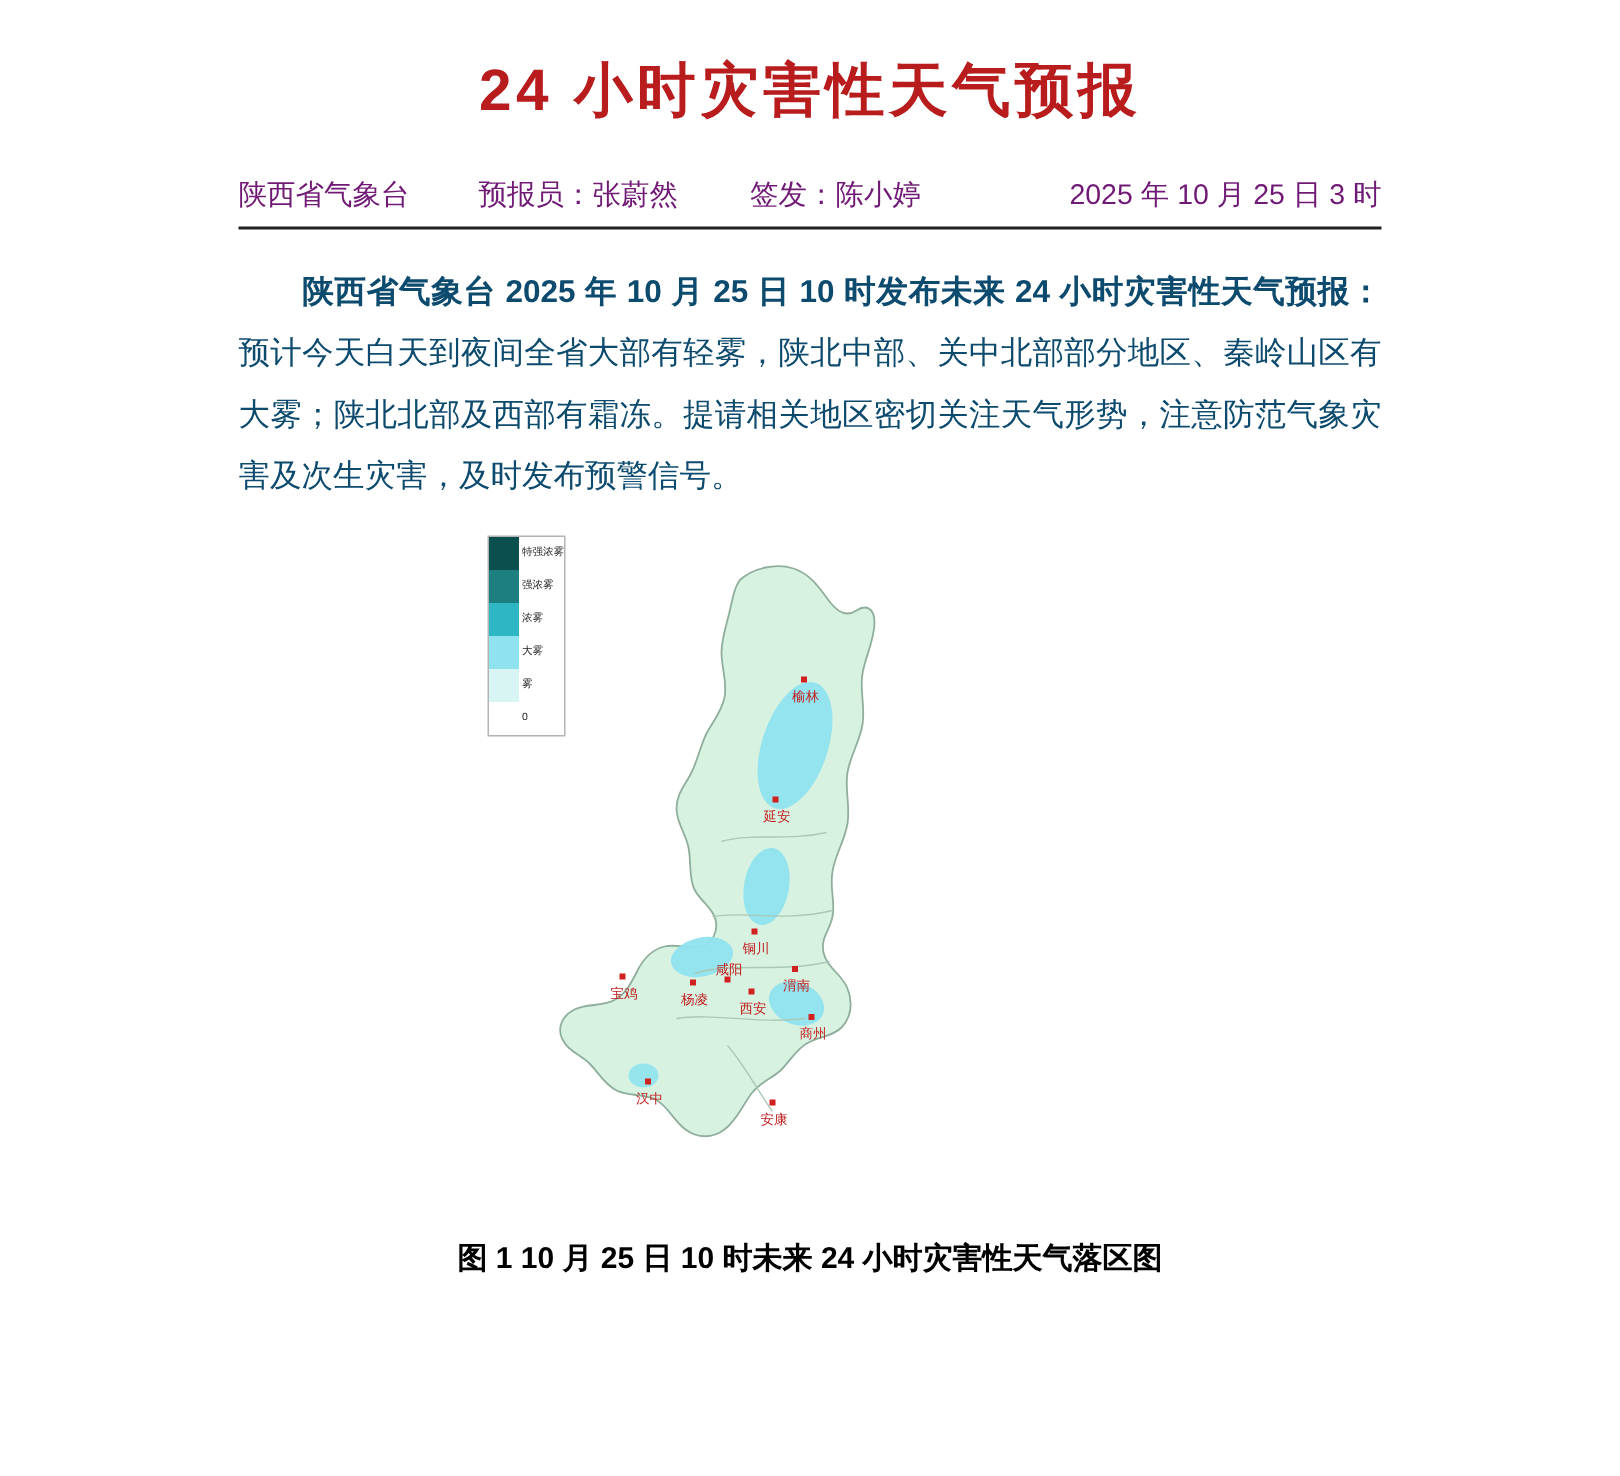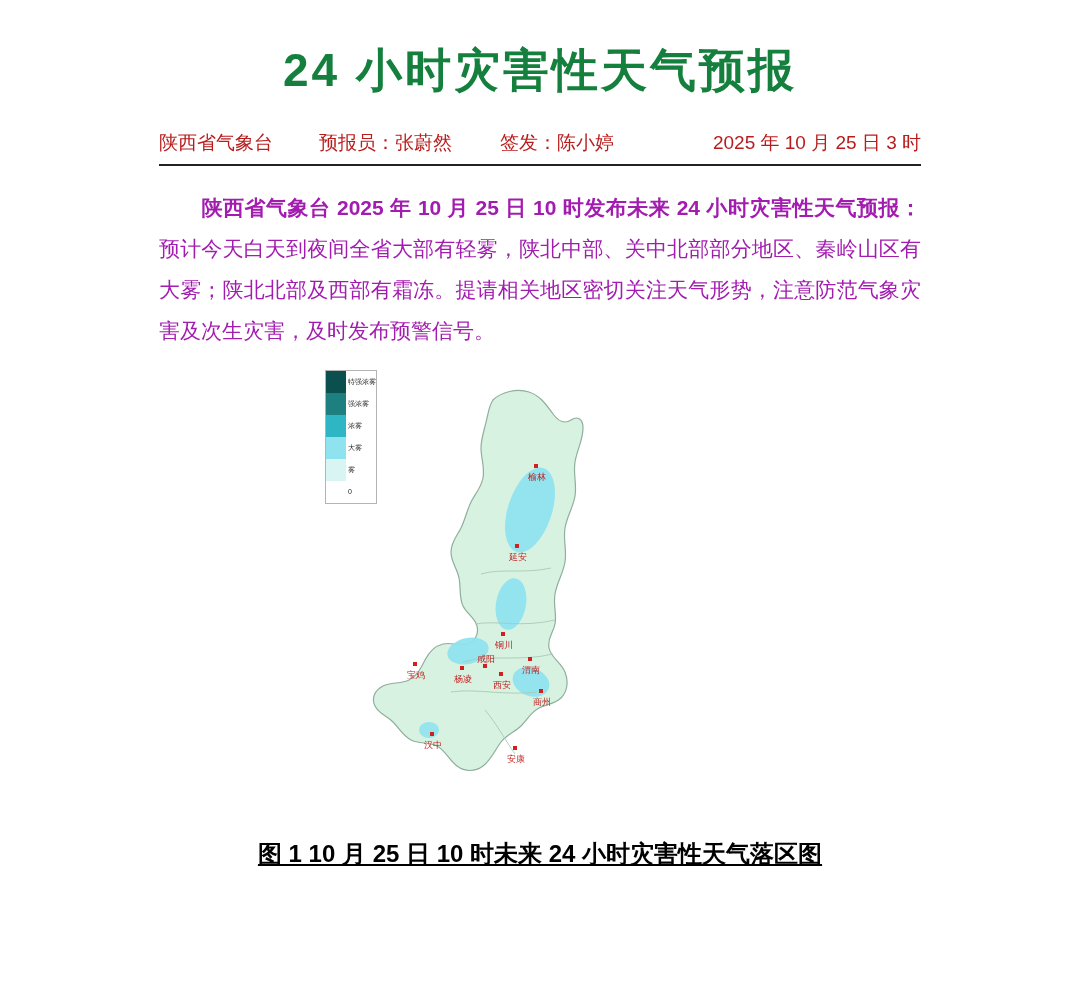--- a/index.html
+++ b/index.html
@@ -16,52 +16,52 @@
     overflow: hidden;
   }
   .page {
     width: 1080px;
     height: 984px;
     position: relative;
     box-sizing: border-box;
   }
   .doc-title {
     text-align: center;
-    color: #15803d;
-    font-size: 46px;
+    color: #b91c1c;
+    font-size: 39px;
     font-weight: bold;
     letter-spacing: 3px;
     padding-top: 12px;
     line-height: 1.2;
     font-family: "Liberation Sans", sans-serif;
   }
   .meta-row {
     margin: 32px auto 0 auto;
     width: 762px;
     display: flex;
     align-items: baseline;
     font-size: 19px;
-    color: #b91c1c;
+    color: #701a75;
     border-bottom: 2px solid #222222;
     padding-bottom: 8px;
     box-sizing: border-box;
   }
   .meta-org { margin-right: 46px; }
   .meta-forecaster { margin-right: 48px; }
   .meta-issuer { margin-right: 22px; }
   .meta-datetime { margin-left: auto; }
 
   .body-text {
     width: 762px;
     margin: 22px auto 0 auto;
     font-size: 21px;
     line-height: 1.95;
     text-align: justify;
     text-justify: inter-ideograph;
-    color: #a21caf;
+    color: #0c4a6e;
   }
   .body-text .lead {
     font-weight: bold;
   }
   .body-text .indent {
     display: inline-block;
     width: 42px;
   }
 
   .figure-wrap {
@@ -112,24 +112,23 @@
   }
   .city-label {
     font-size: 9px;
     fill: #c02020;
     font-family: "Liberation Sans", sans-serif;
   }
   .fig-caption {
     width: 762px;
     margin: 6px auto 0 auto;
     text-align: center;
-    font-size: 24px;
+    font-size: 20px;
     font-weight: bold;
     color: #000000;
-    text-decoration: underline;
   }
 </style>
 </head>
 <body>
 
 <div class="page">
 
   <h1 class="doc-title">24 小时灾害性天气预报</h1>
 
   <div class="meta-row">

